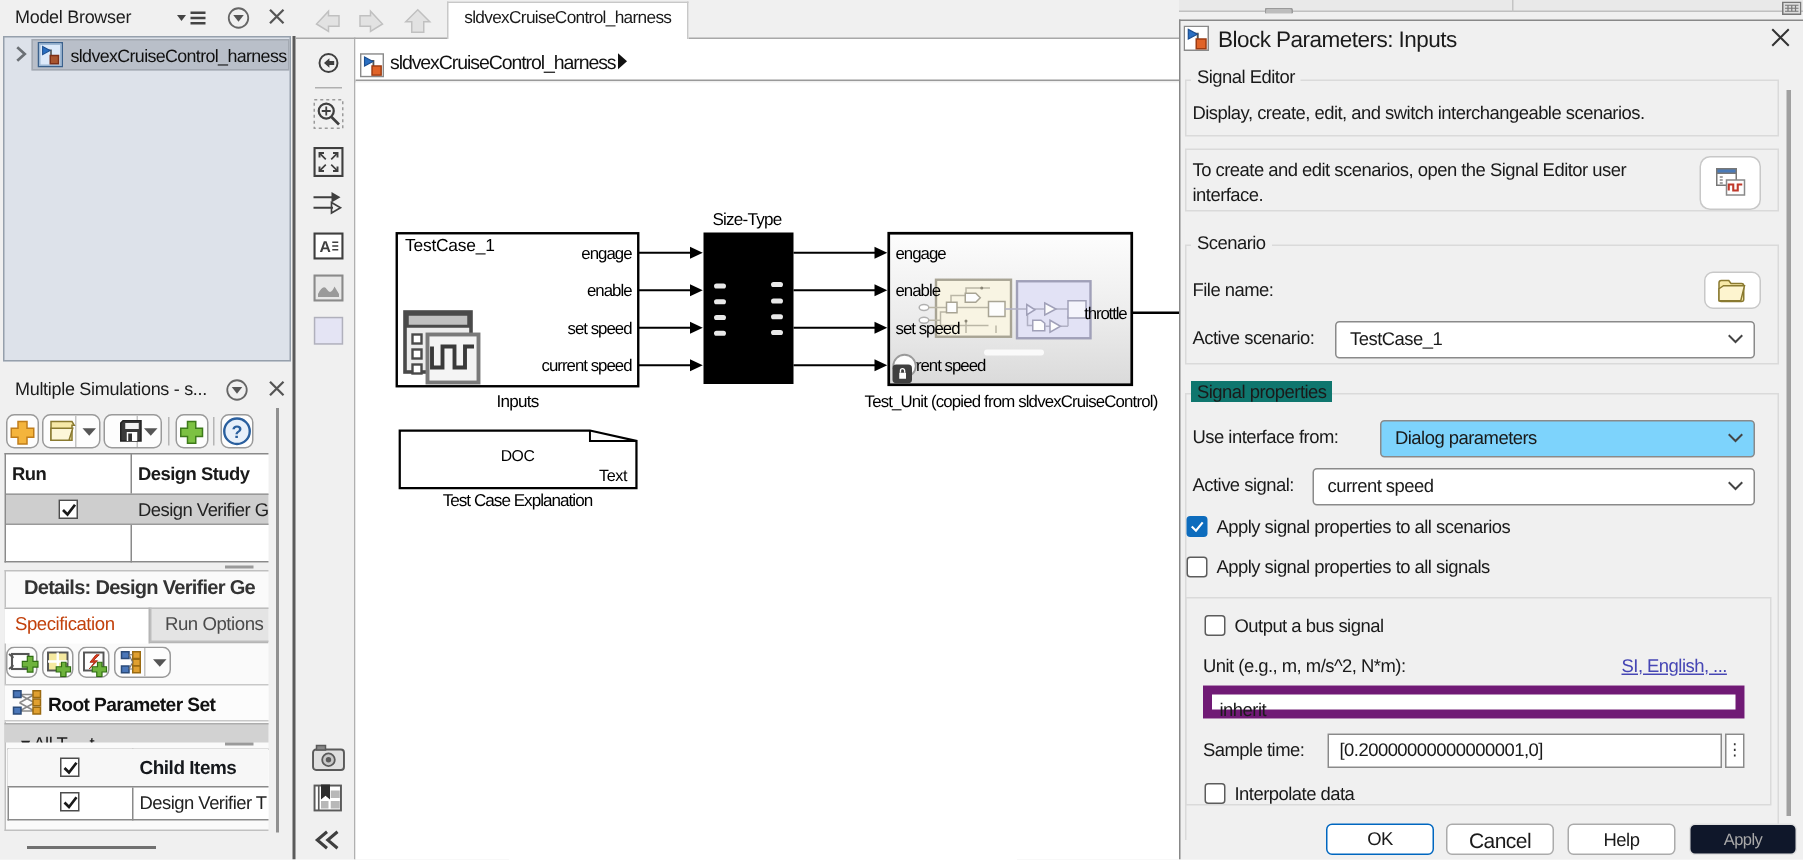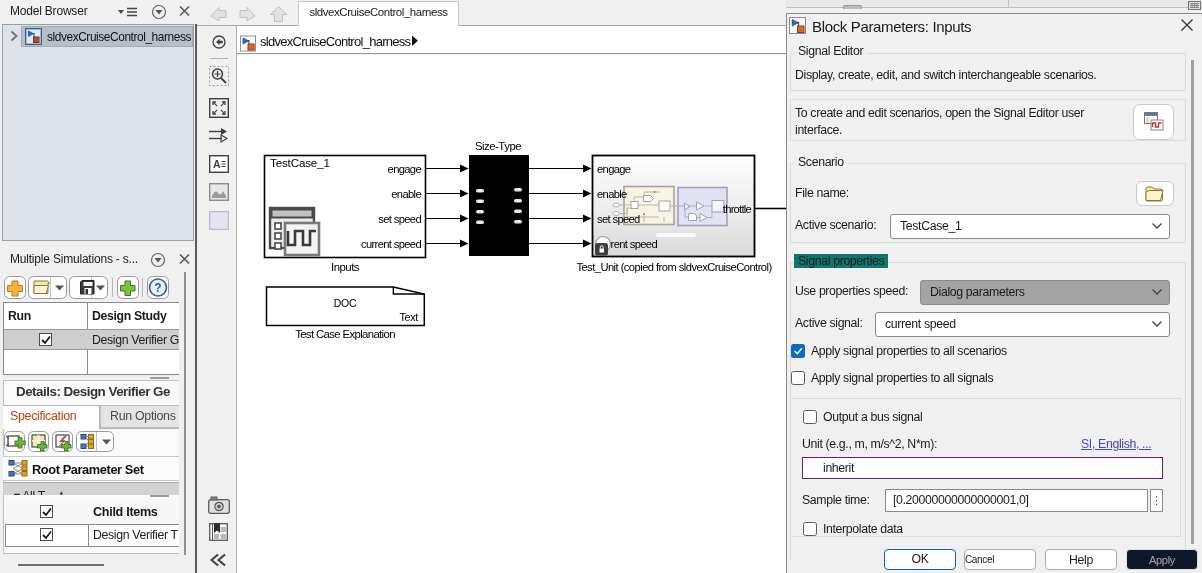--- a/index.html
+++ b/index.html
@@ -386,22 +386,22 @@
   <path d="M1 6.5 l3 -2 h14 l-2.5 10 h-14.5 z" fill="#fdf4cf" stroke="#8a7a30"></path>
 </svg>
 <div class="abs" style="left:795px;top:218px;font-size:12.3px;letter-spacing:-0.35px;color:#1a1a1a">Active scenario:</div>
 <div class="abs" style="left:890px;top:214px;width:280px;height:25px;background:#fff;border:1px solid #8a8a8a;border-radius:3px;font-size:12.3px;letter-spacing:-0.35px;line-height:23px;padding:0 9px;color:#1a1a1a">TestCase_1</div>
 <svg class="abs" style="left:1151px;top:222px" width="12" height="9" viewBox="0 0 12 9">
       <path d="M1.5 1.5 l4.5 4.5 4.5-4.5" fill="none" stroke="#444" stroke-width="1.3"></path>
     </svg>
 
 <div class="abs" style="left:790px;top:262px;width:396px;height:298px;border:1px solid #dadada;border-bottom:none"></div>
 <div class="abs" style="left:794px;top:254px;font-size:12.3px;letter-spacing:-0.35px;background:#0f766e;padding:0 4px;color:#1a1a1a">Signal properties</div>
-<div class="abs" style="left:795px;top:284px;font-size:12.3px;letter-spacing:-0.35px;color:#1a1a1a">Use properties speed:</div>
-<div class="abs" style="left:920px;top:280px;width:250px;height:25px;background:#a3a3a3;border:1px solid #8a8a8a;border-radius:3px;font-size:12.3px;letter-spacing:-0.35px;line-height:23px;padding:0 9px;color:#1a1a1a">Dialog parameters</div>
+<div class="abs" style="left:795px;top:284px;font-size:12.3px;letter-spacing:-0.35px;color:#1a1a1a">Use interface from:</div>
+<div class="abs" style="left:920px;top:280px;width:250px;height:25px;background:#7dd3fc;border:1px solid #8a8a8a;border-radius:3px;font-size:12.3px;letter-spacing:-0.35px;line-height:23px;padding:0 9px;color:#1a1a1a">Dialog parameters</div>
 <svg class="abs" style="left:1151px;top:288px" width="12" height="9" viewBox="0 0 12 9">
       <path d="M1.5 1.5 l4.5 4.5 4.5-4.5" fill="none" stroke="#444" stroke-width="1.3"></path>
     </svg>
 <div class="abs" style="left:795px;top:316px;font-size:12.3px;letter-spacing:-0.35px;color:#1a1a1a">Active signal:</div>
 <div class="abs" style="left:875px;top:312px;width:295px;height:25px;background:#fff;border:1px solid #8a8a8a;border-radius:3px;font-size:12.3px;letter-spacing:-0.35px;line-height:23px;padding:0 9px;color:#1a1a1a">current speed</div>
 <svg class="abs" style="left:1151px;top:320px" width="12" height="9" viewBox="0 0 12 9">
       <path d="M1.5 1.5 l4.5 4.5 4.5-4.5" fill="none" stroke="#444" stroke-width="1.3"></path>
     </svg>
 <div class="abs" style="left:791px;top:344px;width:14px;height:14px;background:#0d6cbd;border-radius:2.5px"></div>
 <svg class="abs" style="left:792px;top:345px" width="12" height="12" viewBox="0 0 12 12">
@@ -409,26 +409,26 @@
     </svg>
 <div class="abs" style="left:811px;top:344px;font-size:12.3px;letter-spacing:-0.35px;color:#1a1a1a">Apply signal properties to all scenarios</div>
 <div class="abs" style="left:791px;top:371px;width:14px;height:14px;background:#fff;border:1px solid #5c5c5c;border-radius:2.5px"></div>
 <div class="abs" style="left:811px;top:371px;font-size:12.3px;letter-spacing:-0.35px;color:#1a1a1a">Apply signal properties to all signals</div>
 
 <div class="abs" style="left:790px;top:398px;width:391px;height:139px;border:1px solid #dadada"></div>
 <div class="abs" style="left:803px;top:410px;width:14px;height:14px;background:#fff;border:1px solid #5c5c5c;border-radius:2.5px"></div>
 <div class="abs" style="left:823px;top:410px;font-size:12.3px;letter-spacing:-0.35px;color:#1a1a1a">Output a bus signal</div>
 <div class="abs" style="left:802px;top:437px;font-size:12.3px;letter-spacing:-0.35px;color:#1a1a1a">Unit (e.g., m, m/s^2, N*m):</div>
 <div class="abs" style="left:1081px;top:437px;font-size:12.3px;letter-spacing:-0.35px;color:#4646b4;text-decoration:underline">SI, English, ...</div>
-<div class="abs" style="left:802px;top:457px;width:361px;height:22px;background:#fff;border:1px solid #701a75;font-size:12.3px;letter-spacing:-0.35px;line-height:20px;padding:0 20px;color:#1a1a1a">inherit</div>
+<div class="abs" style="left:802px;top:457px;width:361px;height:22px;background:#fff;border:6px solid #701a75;font-size:12.3px;letter-spacing:-0.35px;line-height:20px;padding:0 5px;color:#1a1a1a">inherit</div>
 <div class="abs" style="left:802px;top:493px;font-size:12.3px;letter-spacing:-0.35px;color:#1a1a1a">Sample time:</div>
 <div class="abs" style="left:885px;top:489px;width:263px;height:23px;background:#fff;border:1px solid #8a8a8a;font-size:12.3px;letter-spacing:-0.35px;line-height:21px;padding:0 7px;color:#1a1a1a">[0.20000000000000001,0]</div>
 <div class="abs" style="left:1150px;top:489px;width:13px;height:23px;background:#fff;border:1px solid #8a8a8a;font-size:11px;line-height:21px;text-align:center;color:#333">⋮</div>
 <div class="abs" style="left:803px;top:522px;width:14px;height:14px;background:#fff;border:1px solid #5c5c5c;border-radius:2.5px"></div>
 <div class="abs" style="left:823px;top:522px;font-size:12.3px;letter-spacing:-0.35px;color:#1a1a1a">Interpolate data</div>
 
 <div class="abs" style="left:884px;top:549px;width:72px;height:21px;background:#fff;border:1.5px solid #0067c0;border-radius:4px;font-size:12.3px;letter-spacing:-0.35px;line-height:19px;text-align:center;color:#1a1a1a">OK</div>
-<div class="abs" style="left:964px;top:549px;width:72px;height:21px;background:#fff;border:1px solid #ababab;border-radius:4px;font-size:10px;letter-spacing:-0.35px;line-height:20px;color:#1a1a1a">Cancel</div>
+<div class="abs" style="left:964px;top:549px;width:72px;height:21px;background:#fff;border:1px solid #ababab;border-radius:4px;font-size:14px;letter-spacing:-0.35px;line-height:20px;text-align:center;color:#1a1a1a">Cancel</div>
 <div class="abs" style="left:1045px;top:549px;width:72px;height:21px;background:#fff;border:1px solid #ababab;border-radius:4px;font-size:12.3px;letter-spacing:-0.35px;line-height:20px;text-align:center;color:#1a1a1a">Help</div>
 <div class="abs" style="left:1126px;top:549px;width:72px;height:21px;background:#0f172a;border:1px solid #e0e0e0;border-radius:4px;font-size:11px;letter-spacing:-0.35px;line-height:20px;text-align:center;color:#a8a8a8">Apply</div>
 
 <div class="abs" style="left:1191px;top:60px;width:3px;height:484px;background:#a0a0a0"></div>
 </div>
 
 </body></html>

